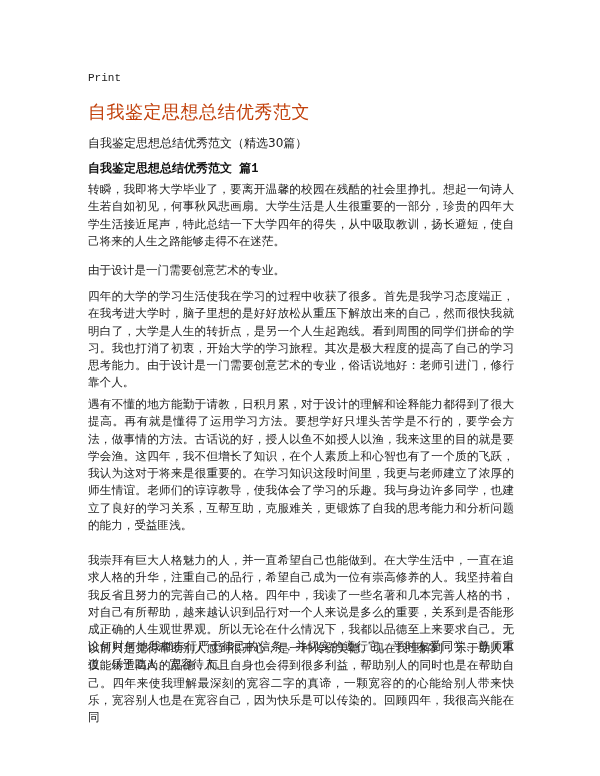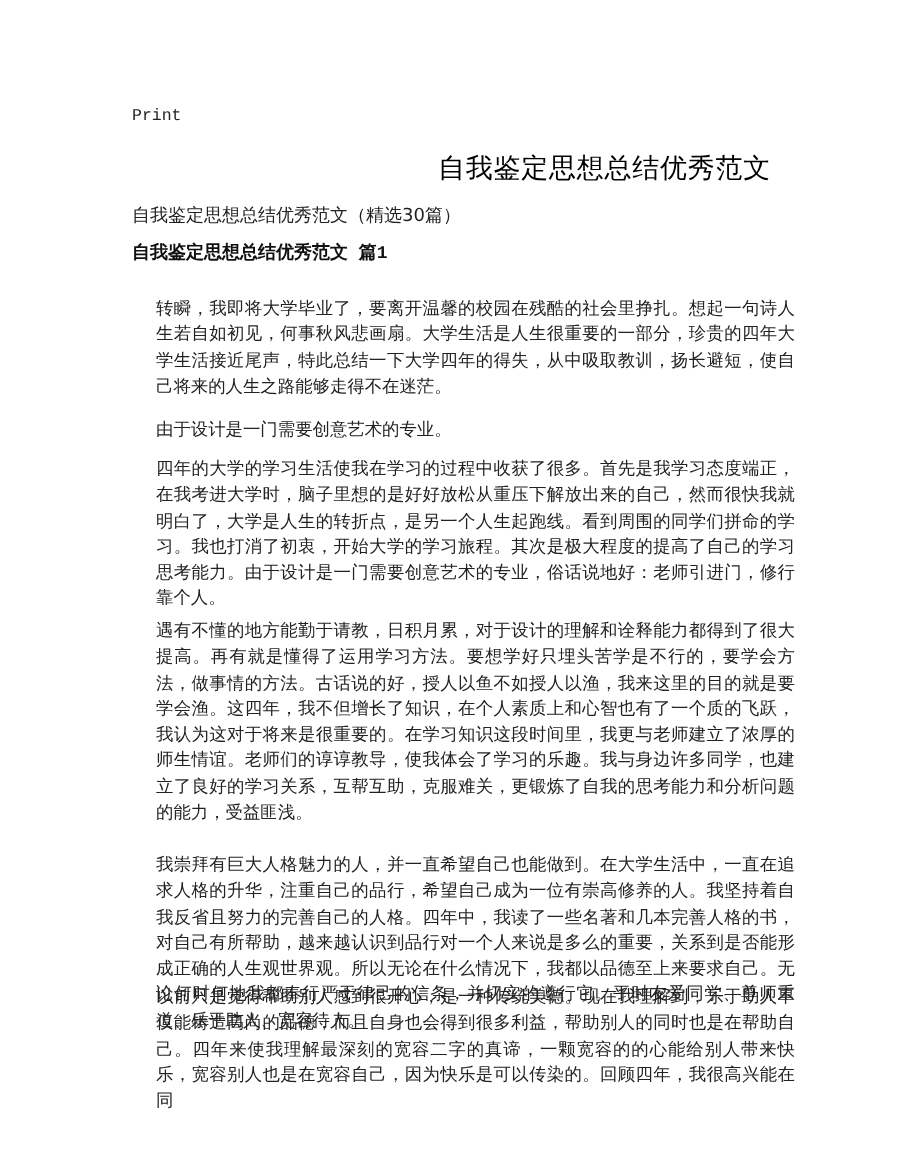--- a/index.html
+++ b/index.html
@@ -1,22 +1,22 @@
 <!DOCTYPE html>
 <html><head>
 <meta charset="utf-8">
 <style>
   html, body { margin: 0; padding: 0; background: #ffffff; }
   body { width: 600px; height: 776px; overflow: hidden; position: relative; color: #111; }
   .page { position: absolute; left: 88px; top: 0; width: 426px; }
   .print { position: absolute; top: 72px; left: 0; font-family: Liberation Mono, monospace; font-size: 11px; color: #222; }
-  .title { position: absolute; top: 100px; left: 0; width: 426px; text-align: right; font-family: "DejaVu Sans", sans-serif; font-size: 18px; color: #000000; letter-spacing: 0.5px; }
+  .title { position: absolute; top: 100px; left: 0; width: 426px; text-align: left; font-family: "DejaVu Sans", sans-serif; font-size: 18px; color: #c2410c; letter-spacing: 0.5px; }
   .subtitle { position: absolute; top: 135px; left: 0; font-family: "DejaVu Sans", sans-serif; font-size: 12px; color: #222; text-align: right; }
   .section { position: absolute; top: 160px; left: 0; font-family: Liberation Mono, monospace; font-size: 12px; font-weight: bold; color: #111; }
-  .para { position: absolute; left: 0; width: 426px; font-family: "DejaVu Sans", sans-serif; font-size: 11.6px; line-height: 17.3px; color: #222; margin: 16px; text-align: justify; word-break: break-all; }
+  .para { position: absolute; left: 0; width: 426px; font-family: "DejaVu Sans", sans-serif; font-size: 11.6px; line-height: 17.3px; color: #222; margin: 0; text-align: justify; word-break: break-all; }
 </style>
 </head>
 <body>
 
 <div class="page">
   <div class="print">Print</div>
   <div class="title">自我鉴定思想总结优秀范文</div>
   <div class="subtitle">自我鉴定思想总结优秀范文（精选30篇）</div>
   <div class="section">自我鉴定思想总结优秀范文 篇1</div>
 

